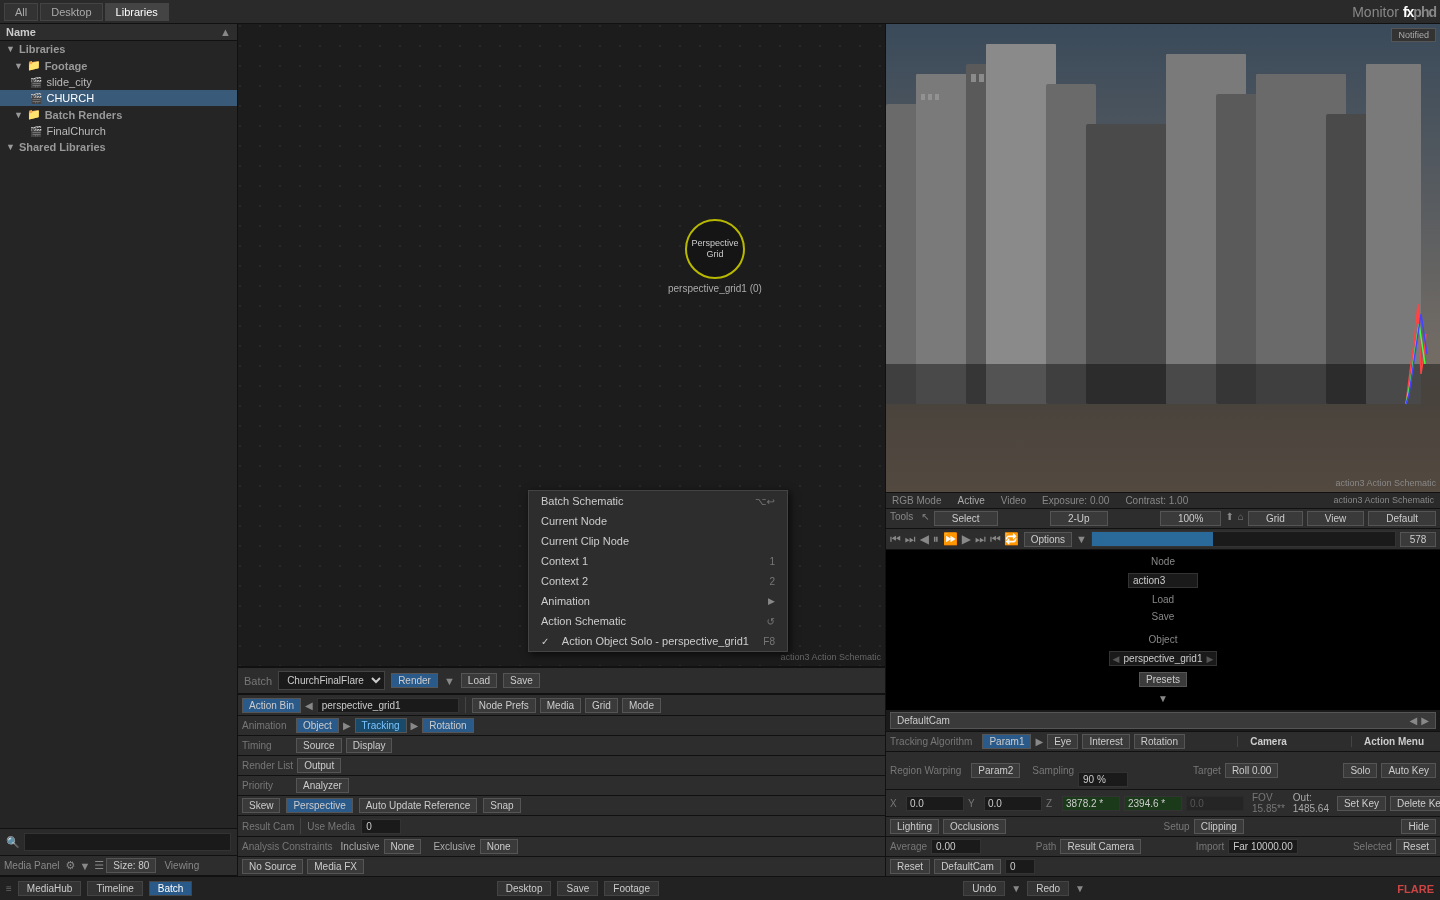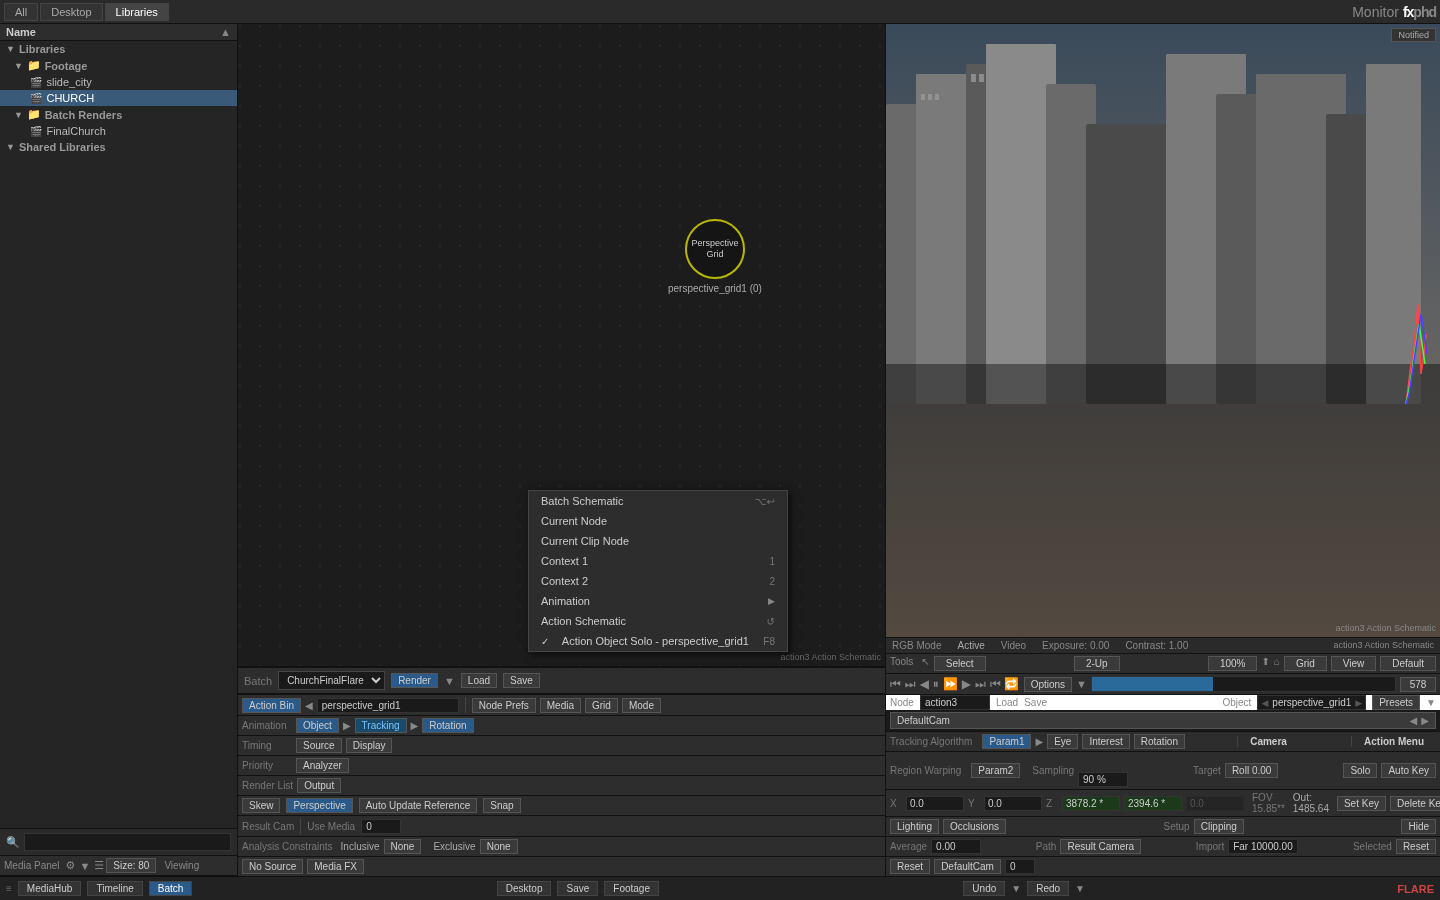--- a/index.html
+++ b/index.html
@@ -298,26 +298,27 @@
       font-size: 10px;
       padding: 1px 6px;
       min-width: 36px;
       text-align: center;
     }
 
     
     .node-bar {
       display: flex;
       align-items: center;
-      padding: 0 4px;
-      background: #ffffff;
+      padding: 6px 4px;
+      background: #000000;
       border-top: 1px solid #111;
       gap: 6px;
       font-size: 10px;
       color: #aaa;
+      flex-direction: column;
     }
     .node-bar input {
       background: #1a1a1a;
       border: 1px solid #333;
       color: #ccc;
       font-size: 10px;
       padding: 1px 4px;
     }
     .node-bar .label { color: #888; }
 
@@ -392,21 +393,21 @@
       background: #2d2d2d;
       border-top: 1px solid #111;
       gap: 4px;
       font-size: 10px;
     }
     .vt-btn {
       background: #3a3a3a;
       border: 1px solid #555;
       color: #ccc;
       font-size: 10px;
-      padding: 1px 11px;
+      padding: 1px 17px;
       cursor: pointer;
     }
 
     
     .bottom-section {
       background: #252525;
       border-top: 2px solid #111;
       flex-shrink: 0;
     }
 
@@ -639,27 +640,27 @@
           <button class="bt-btn active">Rotation</button>
         </div>
 
         <div class="bottom-toolbar-row">
           <span class="bt-label">Timing</span>
           <button class="bt-btn">Source</button>
           <button class="bt-btn">Display</button>
         </div>
 
         <div class="bottom-toolbar-row">
+          <span class="bt-label">Render List</span>
+          <button class="bt-btn">Output</button>
+        </div>
+
+        <div class="bottom-toolbar-row">
           <span class="bt-label">Priority</span>
           <button class="bt-btn">Analyzer</button>
-        </div>
-
-        <div class="bottom-toolbar-row">
-          <span class="bt-label">Render List</span>
-          <button class="bt-btn">Output</button>
         </div>
 
 
         <div class="bottom-toolbar-row" style="flex-wrap:wrap;gap:6px;">
 
           <button class="bt-btn">Skew</button>
           <button class="bt-btn active">Perspective</button>
           <button class="bt-btn">Auto Update Reference</button>
           <button class="bt-btn">Snap</button>
         </div>

